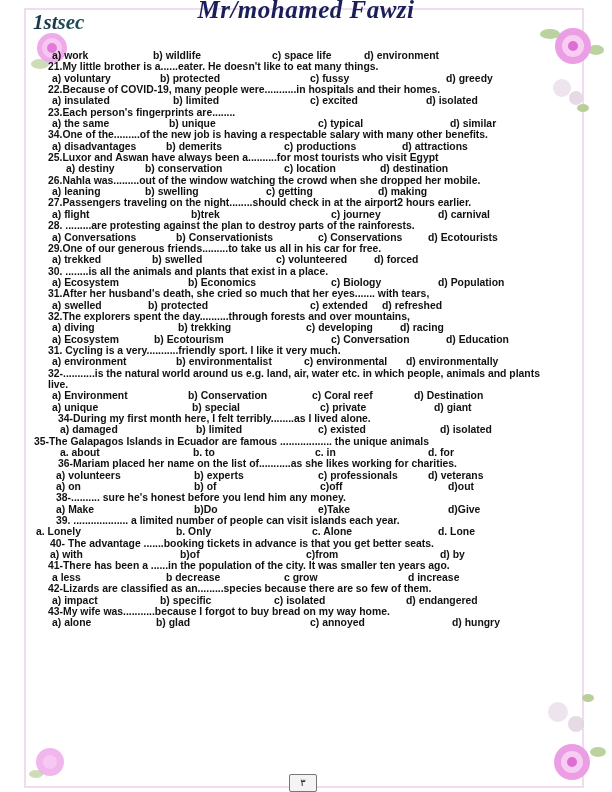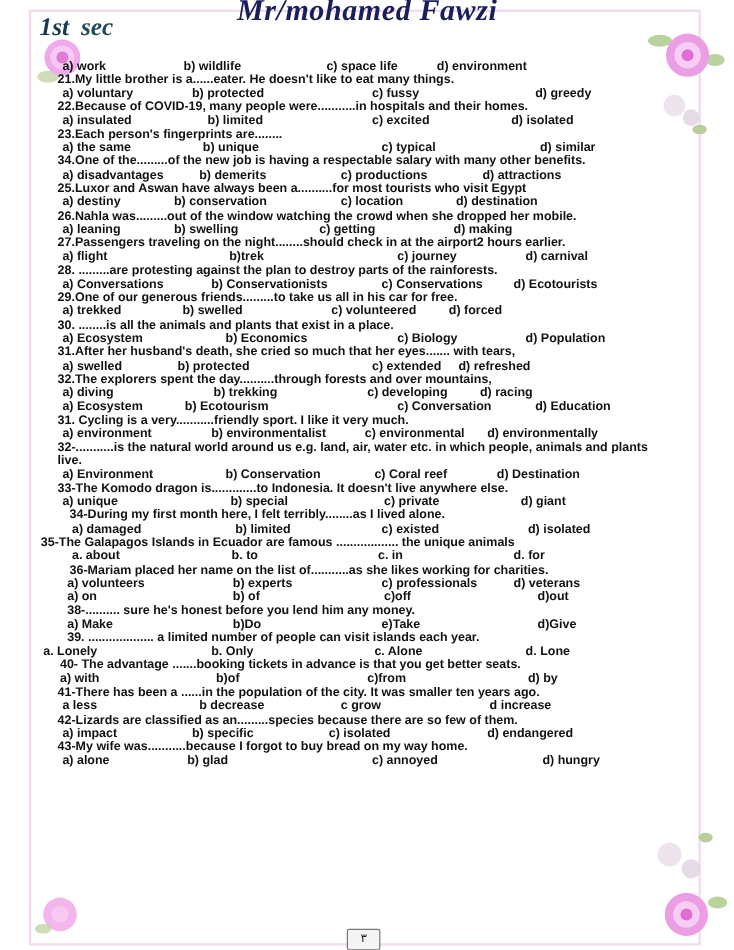--- a/index.html
+++ b/index.html
@@ -16,21 +16,21 @@
     .title {
       position: absolute; left: 0; right: 0; top: -4px; text-align: center;
       font-family: "Liberation Serif", serif; font-style: italic; font-weight: bold;
       font-size: 25px; color: #1a1f5a; letter-spacing: 0.5px;
     }
     .grade {
       position: absolute; left: 33px; top: 10px;
       font-family: "Liberation Serif", serif; font-style: italic; font-weight: bold;
       font-size: 21px; color: #17394a;
     }
-    .grade .sec { margin-left: 10px; color: #1f4a57; }
+    .grade .sec { color: #1f4a57; }
     .flower { position: absolute; }
     .content {
       position: absolute; left: 48px; top: 50px; width: 520px;
       font-size: 10.4px; font-weight: bold; line-height: 11.35px;
     }
     .q { white-space: nowrap; }
     .q.wrap { white-space: normal; }
     .opts { position: relative; height: 11.35px; white-space: nowrap; }
     .opts span { position: absolute; top: 0; }
     .indent { padding-left: 10px; }
@@ -119,21 +119,21 @@
   <div class="q wrap" style="width:440px">34.One of the.........of the new job is having a respectable salary with many other benefits.</div>
   <div class="opts">
     <span style="left:4px">a) disadvantages</span>
     <span style="left:118px">b) demerits</span>
     <span style="left:236px">c) productions</span>
     <span style="left:354px">d) attractions</span>
   </div>
 
   <div class="q">25.Luxor and Aswan have always been a..........for most tourists who visit Egypt</div>
   <div class="opts">
-    <span style="left:4px">a) destiny</span>
+    <span style="left:18px">a) destiny</span>
     <span style="left:97px">b) conservation</span>
     <span style="left:236px">c) location</span>
     <span style="left:332px">d) destination</span>
   </div>
 
   <div class="q wrap" style="width:440px">26.Nahla was.........out of the window watching the crowd when she dropped her mobile.</div>
   <div class="opts">
     <span style="left:4px">a) leaning</span>
     <span style="left:97px">b) swelling</span>
     <span style="left:218px">c)  getting</span>
@@ -204,21 +204,20 @@
   </div>
 
   <div class="q wrap" style="width:510px">32-...........is the natural world around us e.g. land, air, water etc. in which people, animals and plants live.</div>
   <div class="opts">
     <span style="left:4px">a) Environment</span>
     <span style="left:140px">b) Conservation</span>
     <span style="left:264px">c) Coral reef</span>
     <span style="left:366px">d) Destination</span>
   </div>
 
-  <div class="q">33-The Komodo dragon is.............to Indonesia. It doesn't live anywhere else.</div>
   <div class="opts">
     <span style="left:4px">a) unique</span>
     <span style="left:144px">b) special</span>
     <span style="left:272px">c) private</span>
     <span style="left:386px">d) giant</span>
   </div>
 
   <div class="q indent">34-During my first month here, I felt terribly........as I lived alone.</div>
   <div class="opts">
     <span style="left:12px">a) damaged</span>

